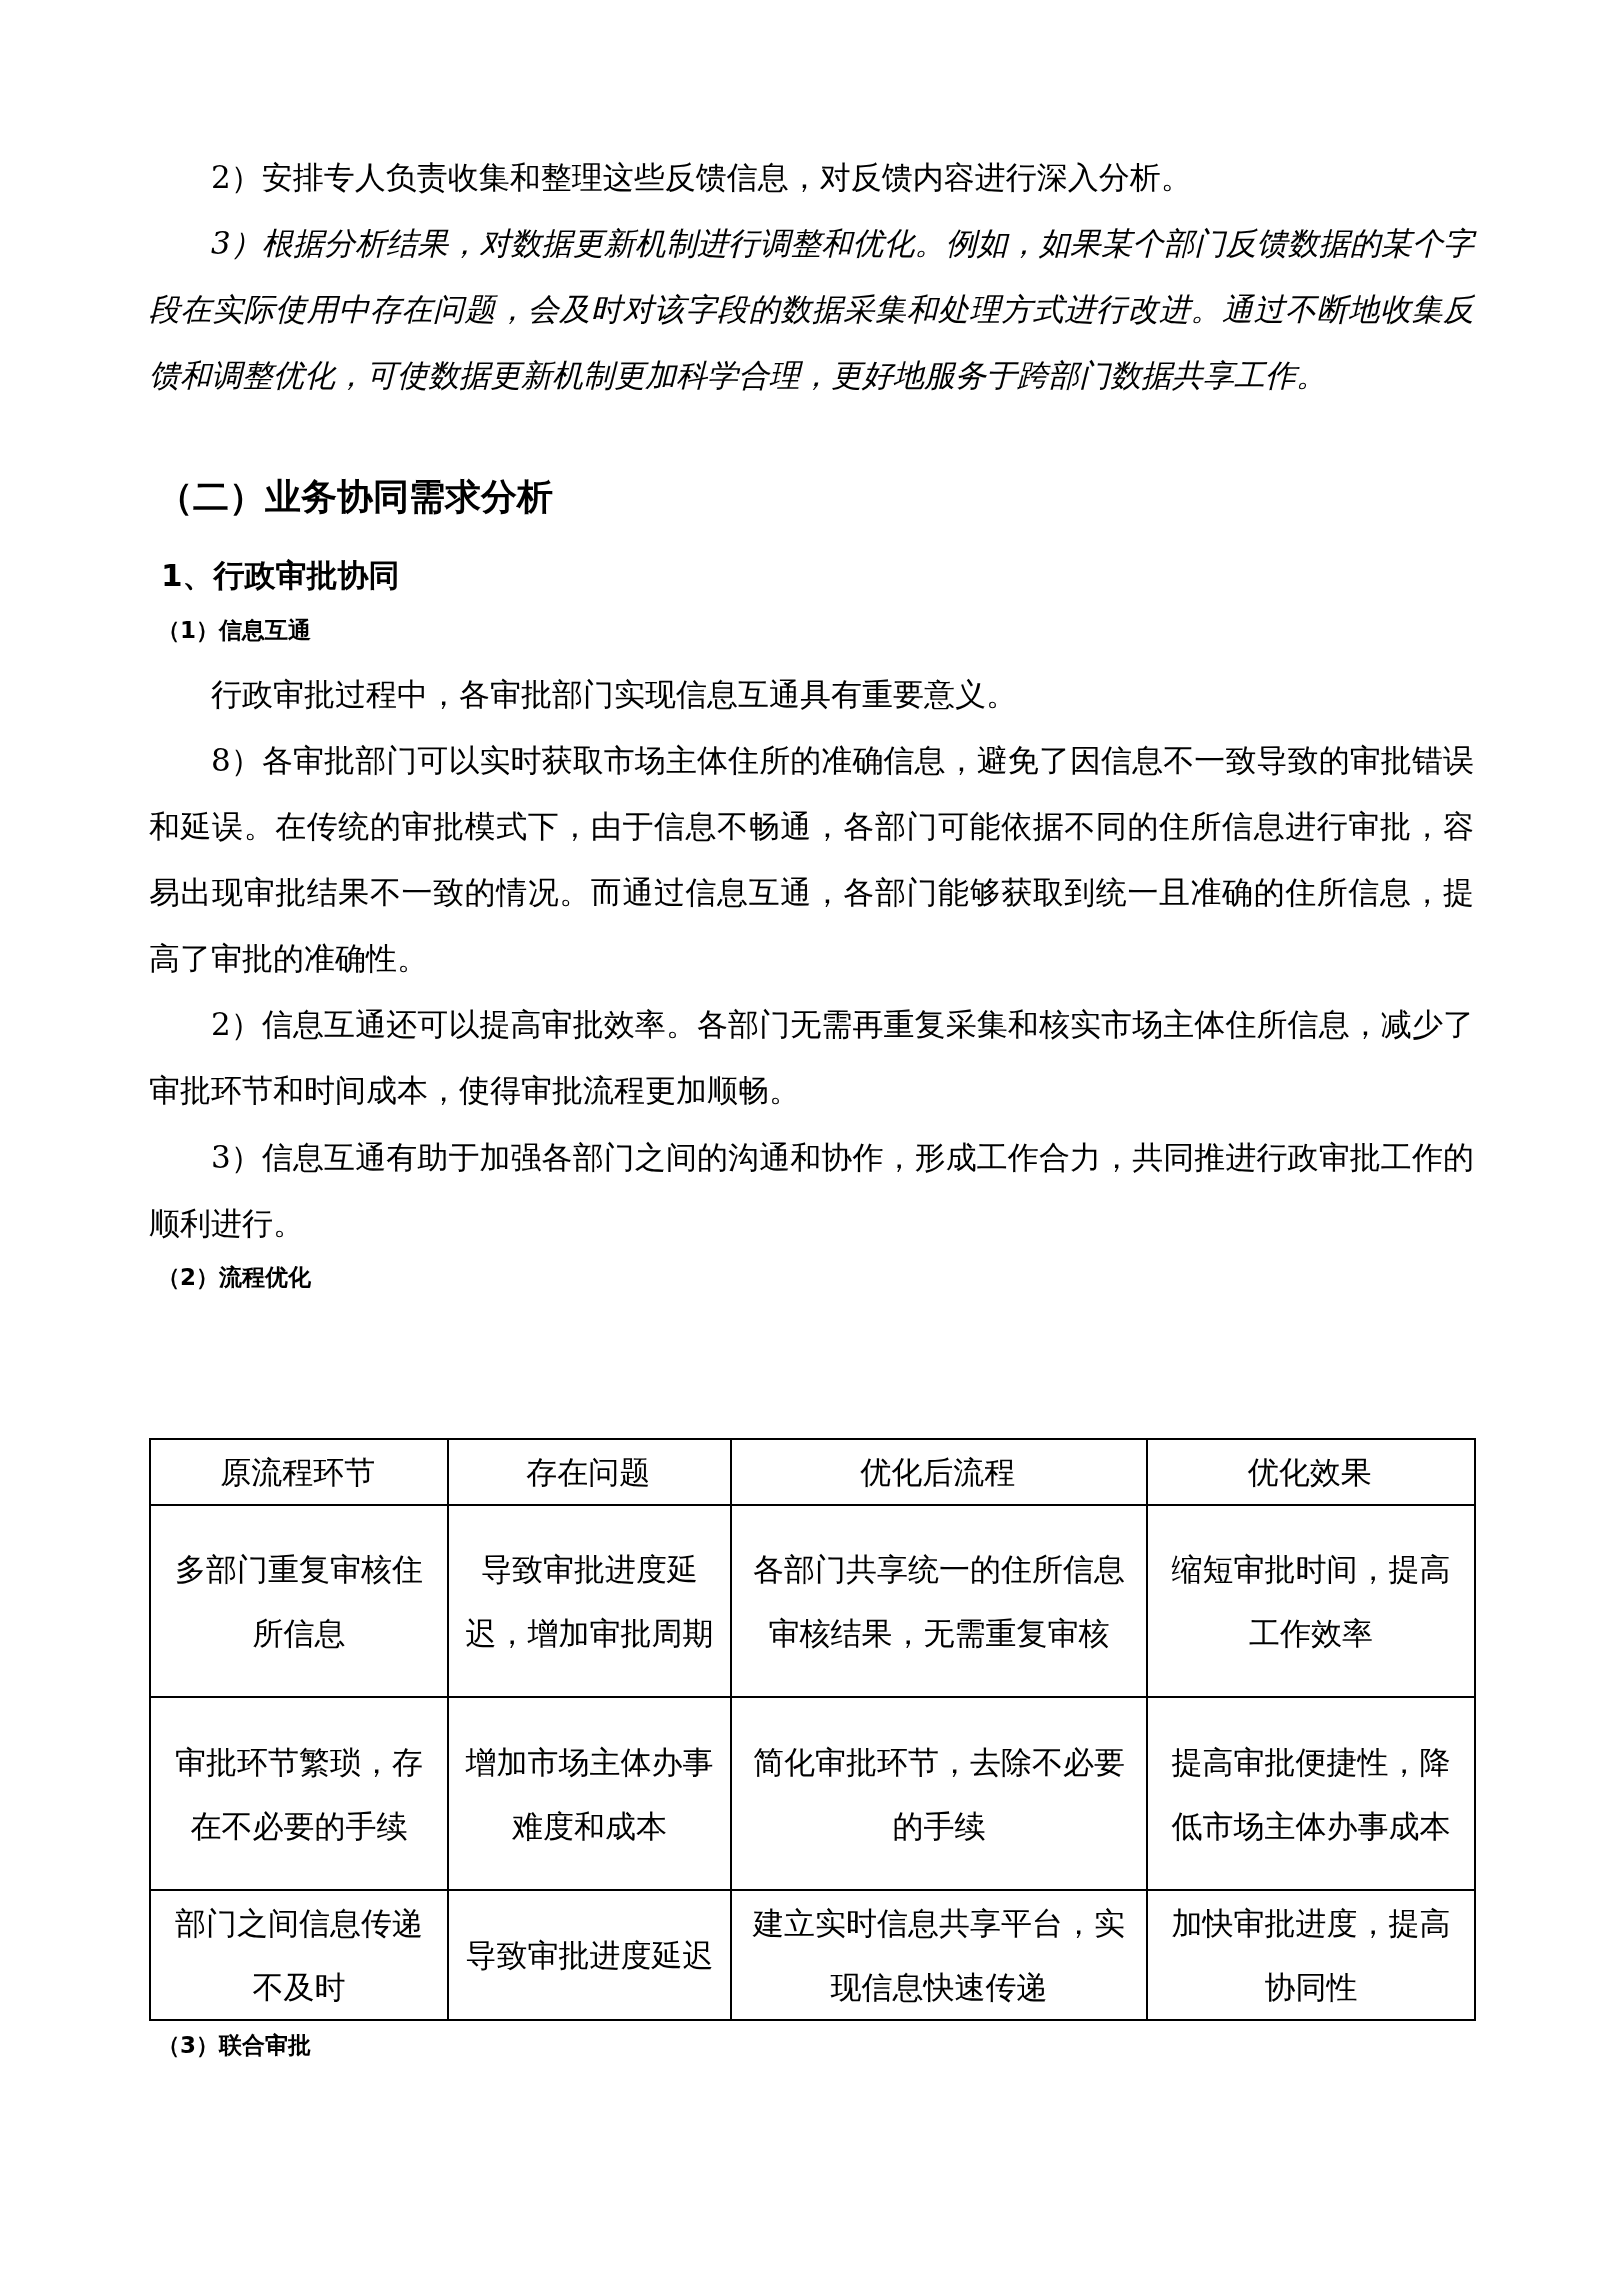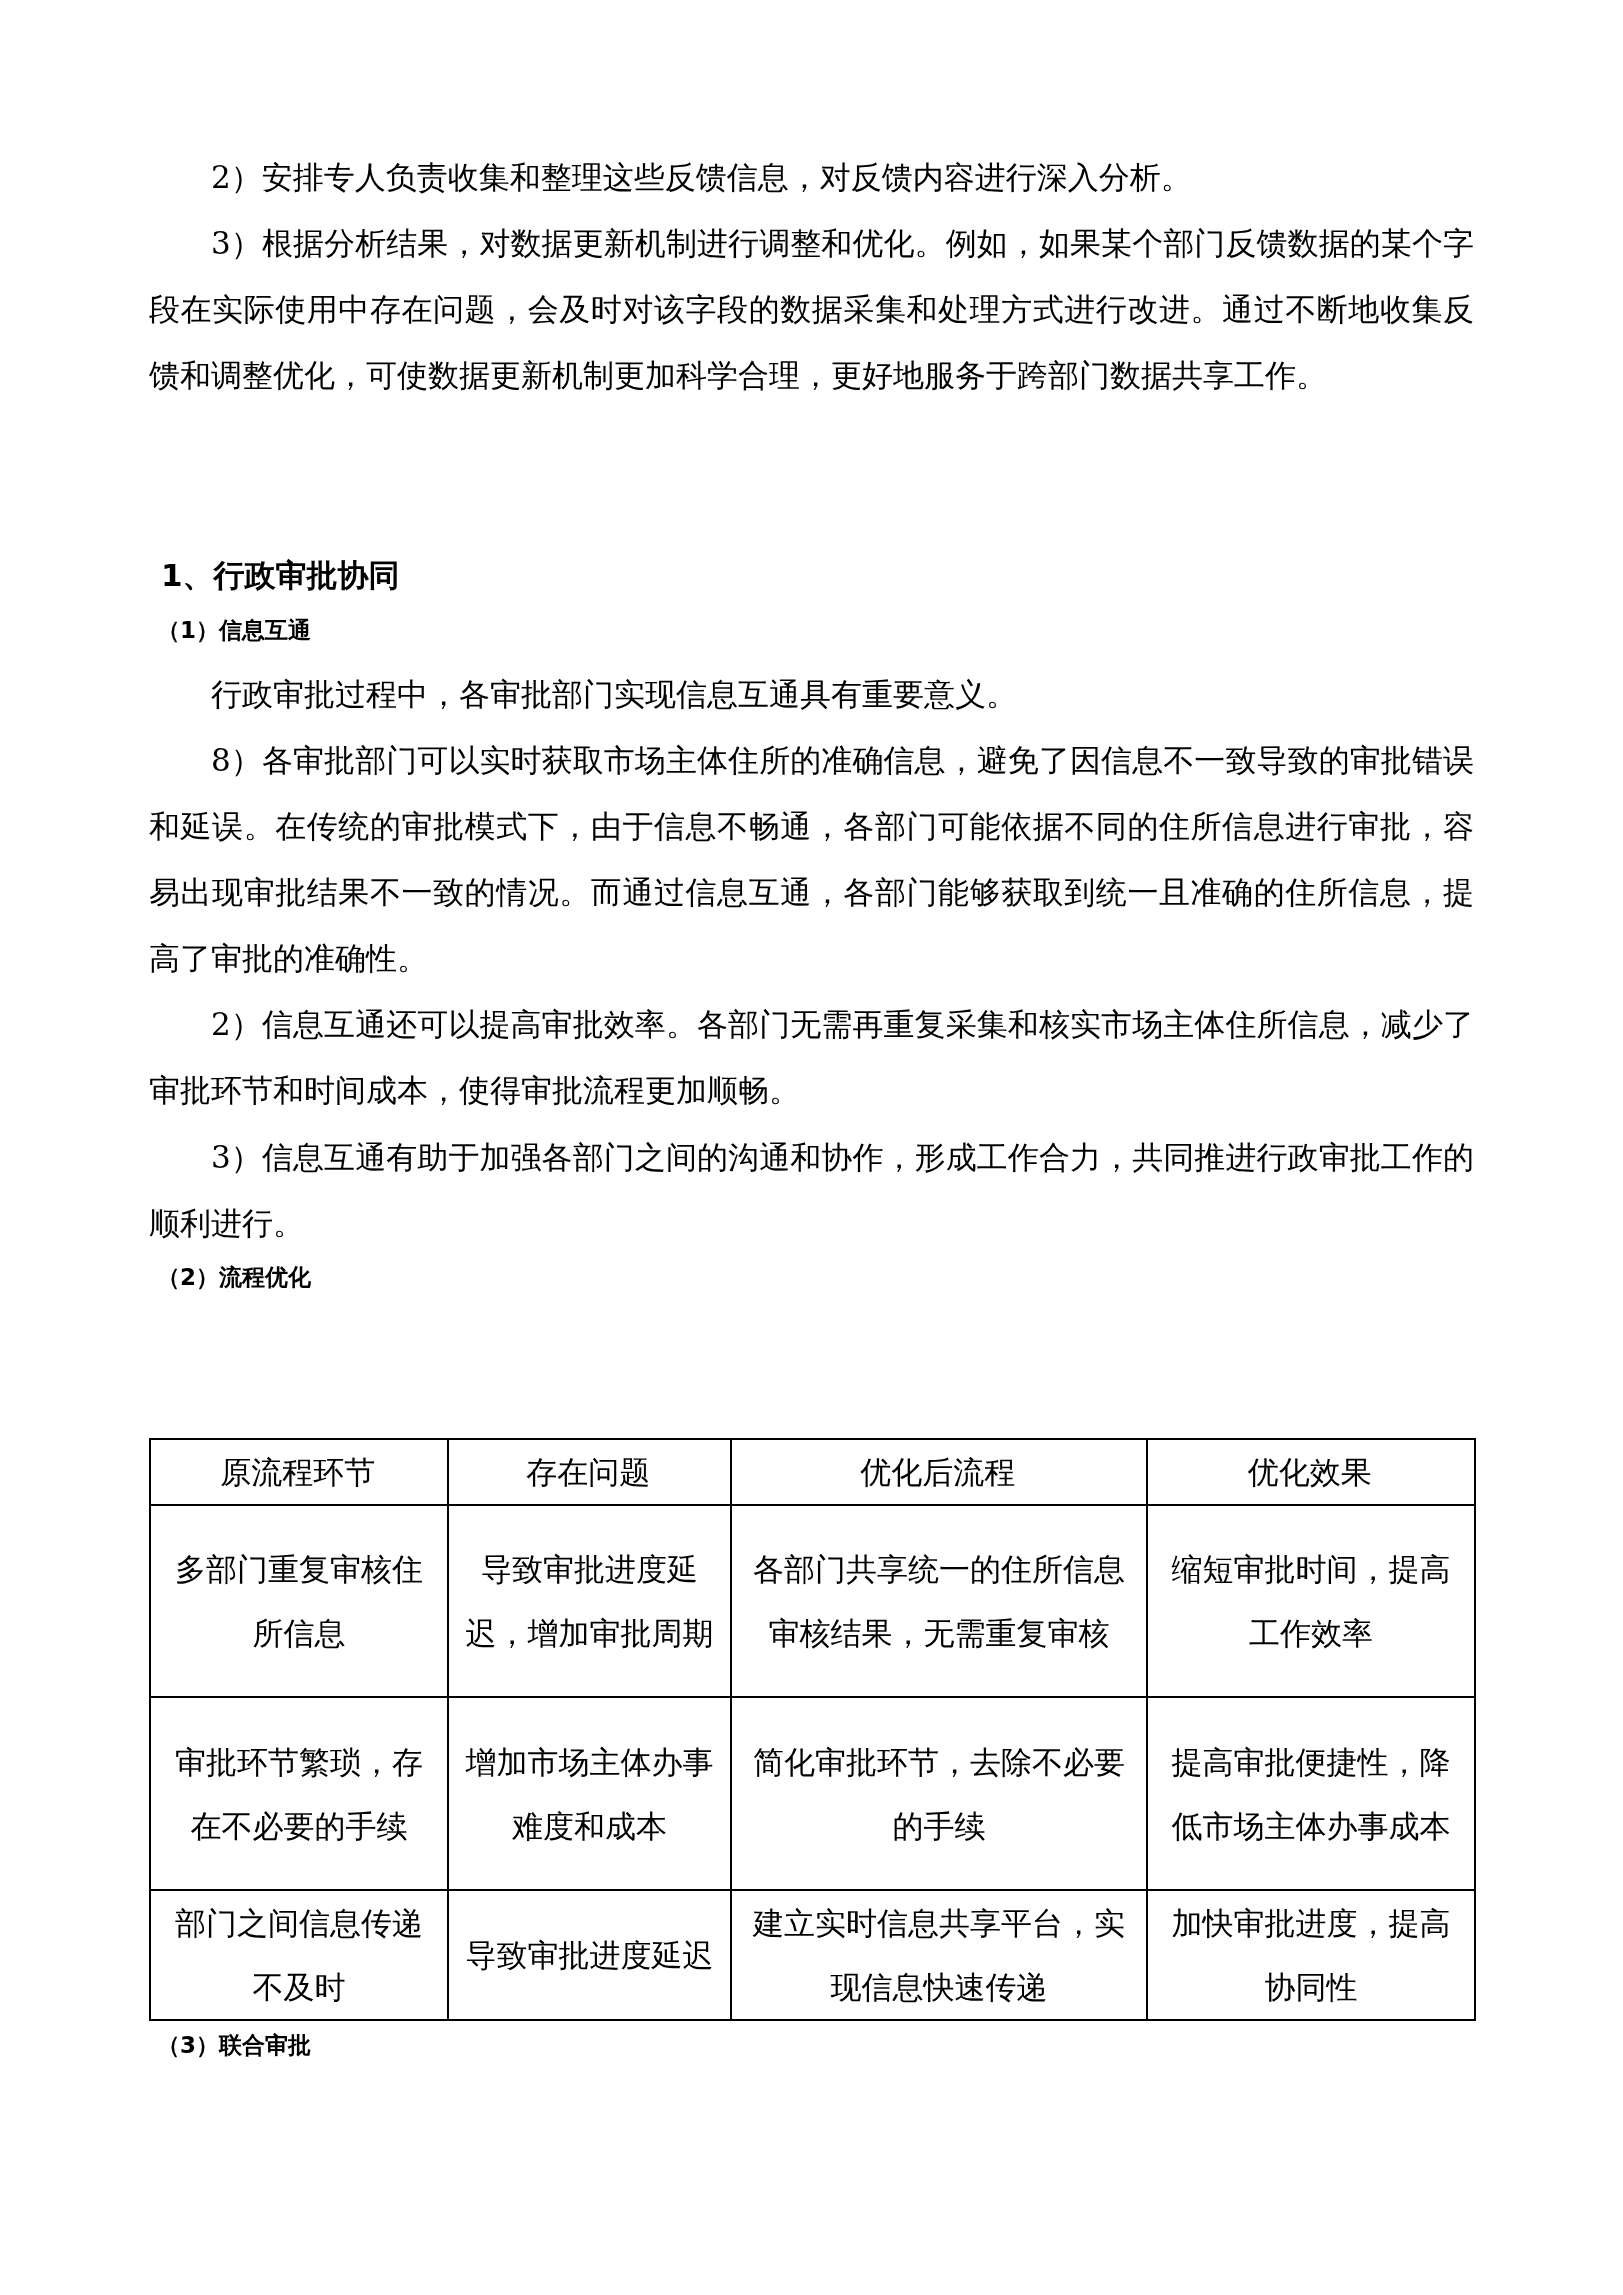--- a/index.html
+++ b/index.html
@@ -40,22 +40,23 @@
   .r1 td { height: 190px; }
   .r2 td { height: 191px; }
   .r3 td { height: 126px; vertical-align: top; }
 </style>
 </head>
 <body>
 
 <div class="page">
 
   <p class="p" style="top:144px;">2）安排专人负责收集和整理这些反馈信息，对反馈内容进行深入分析。</p>
-  <p class="p" style="top:210px;">3）根据分析结果，对数据更新机制进行调整和优化。例如，如果某个部门反馈数据的某个字段在实际使用中存在问题，会及时对该字段的数据采集和处理方式进行改进。通过不断地收集反馈和调整优化，可使数据更新机制更加科学合理，更好地服务于跨部门数据共享工作。</p>
+  <p class="p" style="top:210px;font-style:italic;">3）根据分析结果，对数据更新机制进行调整和优化。例如，如果某个部门反馈数据的某个字段在实际使用中存在问题，会及时对该字段的数据采集和处理方式进行改进。通过不断地收集反馈和调整优化，可使数据更新机制更加科学合理，更好地服务于跨部门数据共享工作。</p>
 
+  <h2 class="h2" style="top:471px;">（二）业务协同需求分析</h2>
   <h3 class="h3" style="top:540px;">1、行政审批协同</h3>
   <h4 class="h4" style="top:607px;">（1）信息互通</h4>
 
   <p class="p" style="top:661px;">行政审批过程中，各审批部门实现信息互通具有重要意义。</p>
   <p class="p" style="top:727px;">8）各审批部门可以实时获取市场主体住所的准确信息，避免了因信息不一致导致的审批错误和延误。在传统的审批模式下，由于信息不畅通，各部门可能依据不同的住所信息进行审批，容易出现审批结果不一致的情况。而通过信息互通，各部门能够获取到统一且准确的住所信息，提高了审批的准确性。</p>
   <p class="p" style="top:991px;">2）信息互通还可以提高审批效率。各部门无需再重复采集和核实市场主体住所信息，减少了审批环节和时间成本，使得审批流程更加顺畅。</p>
   <p class="p" style="top:1124px;">3）信息互通有助于加强各部门之间的沟通和协作，形成工作合力，共同推进行政审批工作的顺利进行。</p>
 
   <h4 class="h4" style="top:1254px;">（2）流程优化</h4>
 

